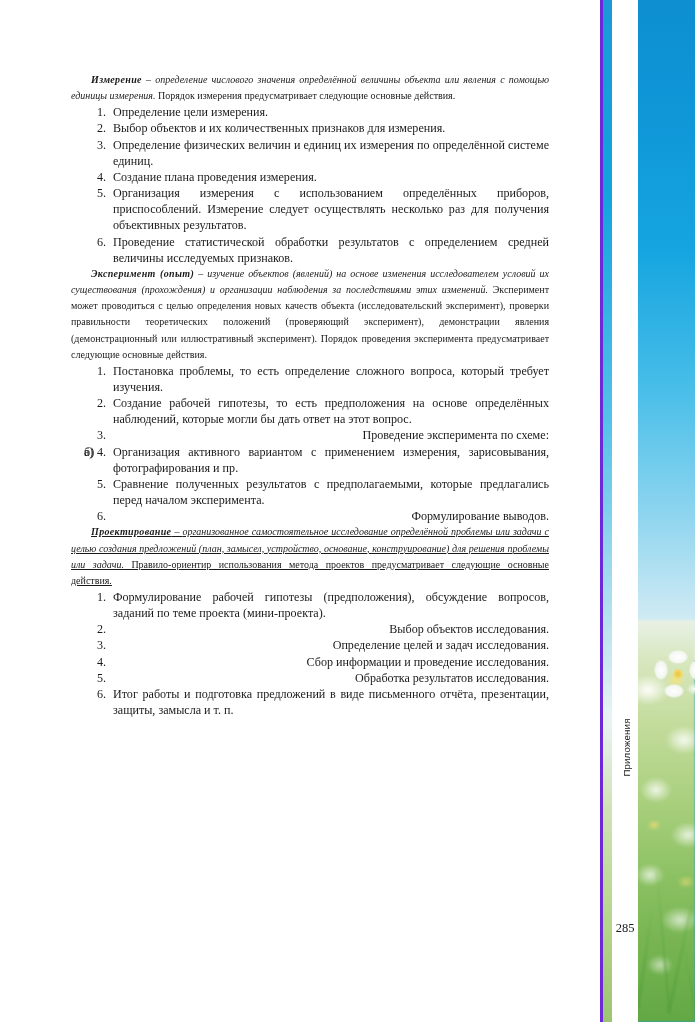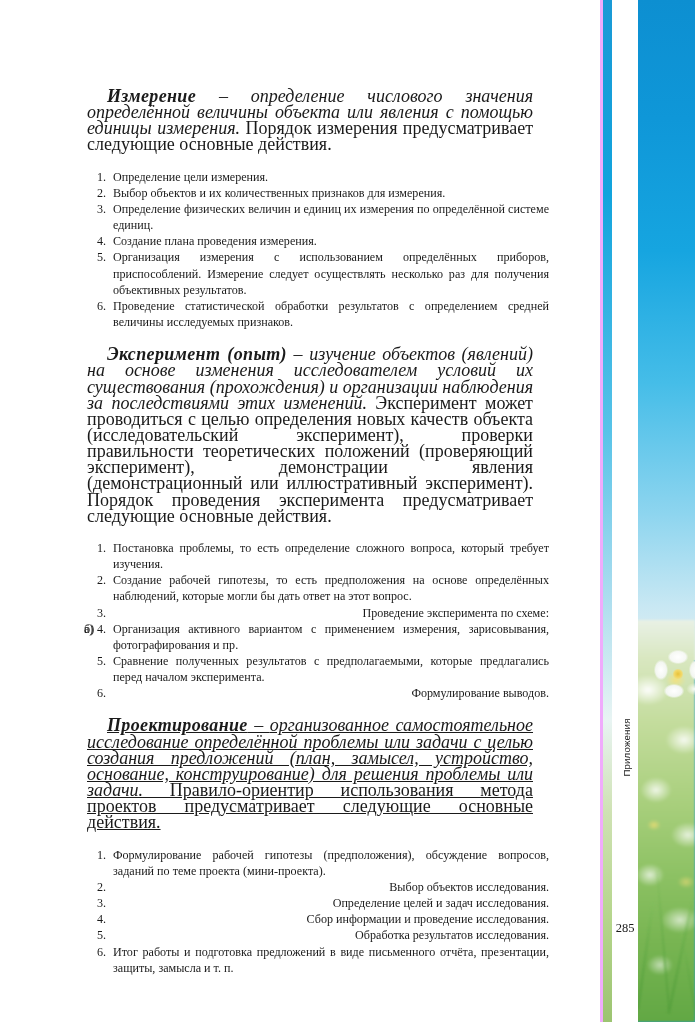--- a/index.html
+++ b/index.html
@@ -27,23 +27,23 @@
   #text-column {
     position: absolute;
     left: 71px;
     top: 72px;
     width: 478px;
   }
 
   .para {
     text-align: justify;
     text-justify: inter-word;
-    font-size: 18px;
+    font-size: 10px;
     line-height: 16.15px;
-    margin: 16px;
+    margin: 0;
     hyphens: manual;
   }
   .para.def {
     font-style: italic;
   }
   .para .term {
     font-weight: bold;
     font-style: italic;
     letter-spacing: 0.35px;
   }
@@ -105,21 +105,21 @@
   .last-line-flat {
     text-align: right;
   }
 
   
   #side-band {
     position: absolute;
     right: 0; top: 0;
     width: 95px;
     height: 1022px;
-    background: #f0abfc;
+    background: #6d28d9;
   }
   
   #side-rule {
     position: absolute;
     left: 3px;
     top: 0;
     width: 9px;
     height: 1022px;
   }
   #side-rule .seg-top {

